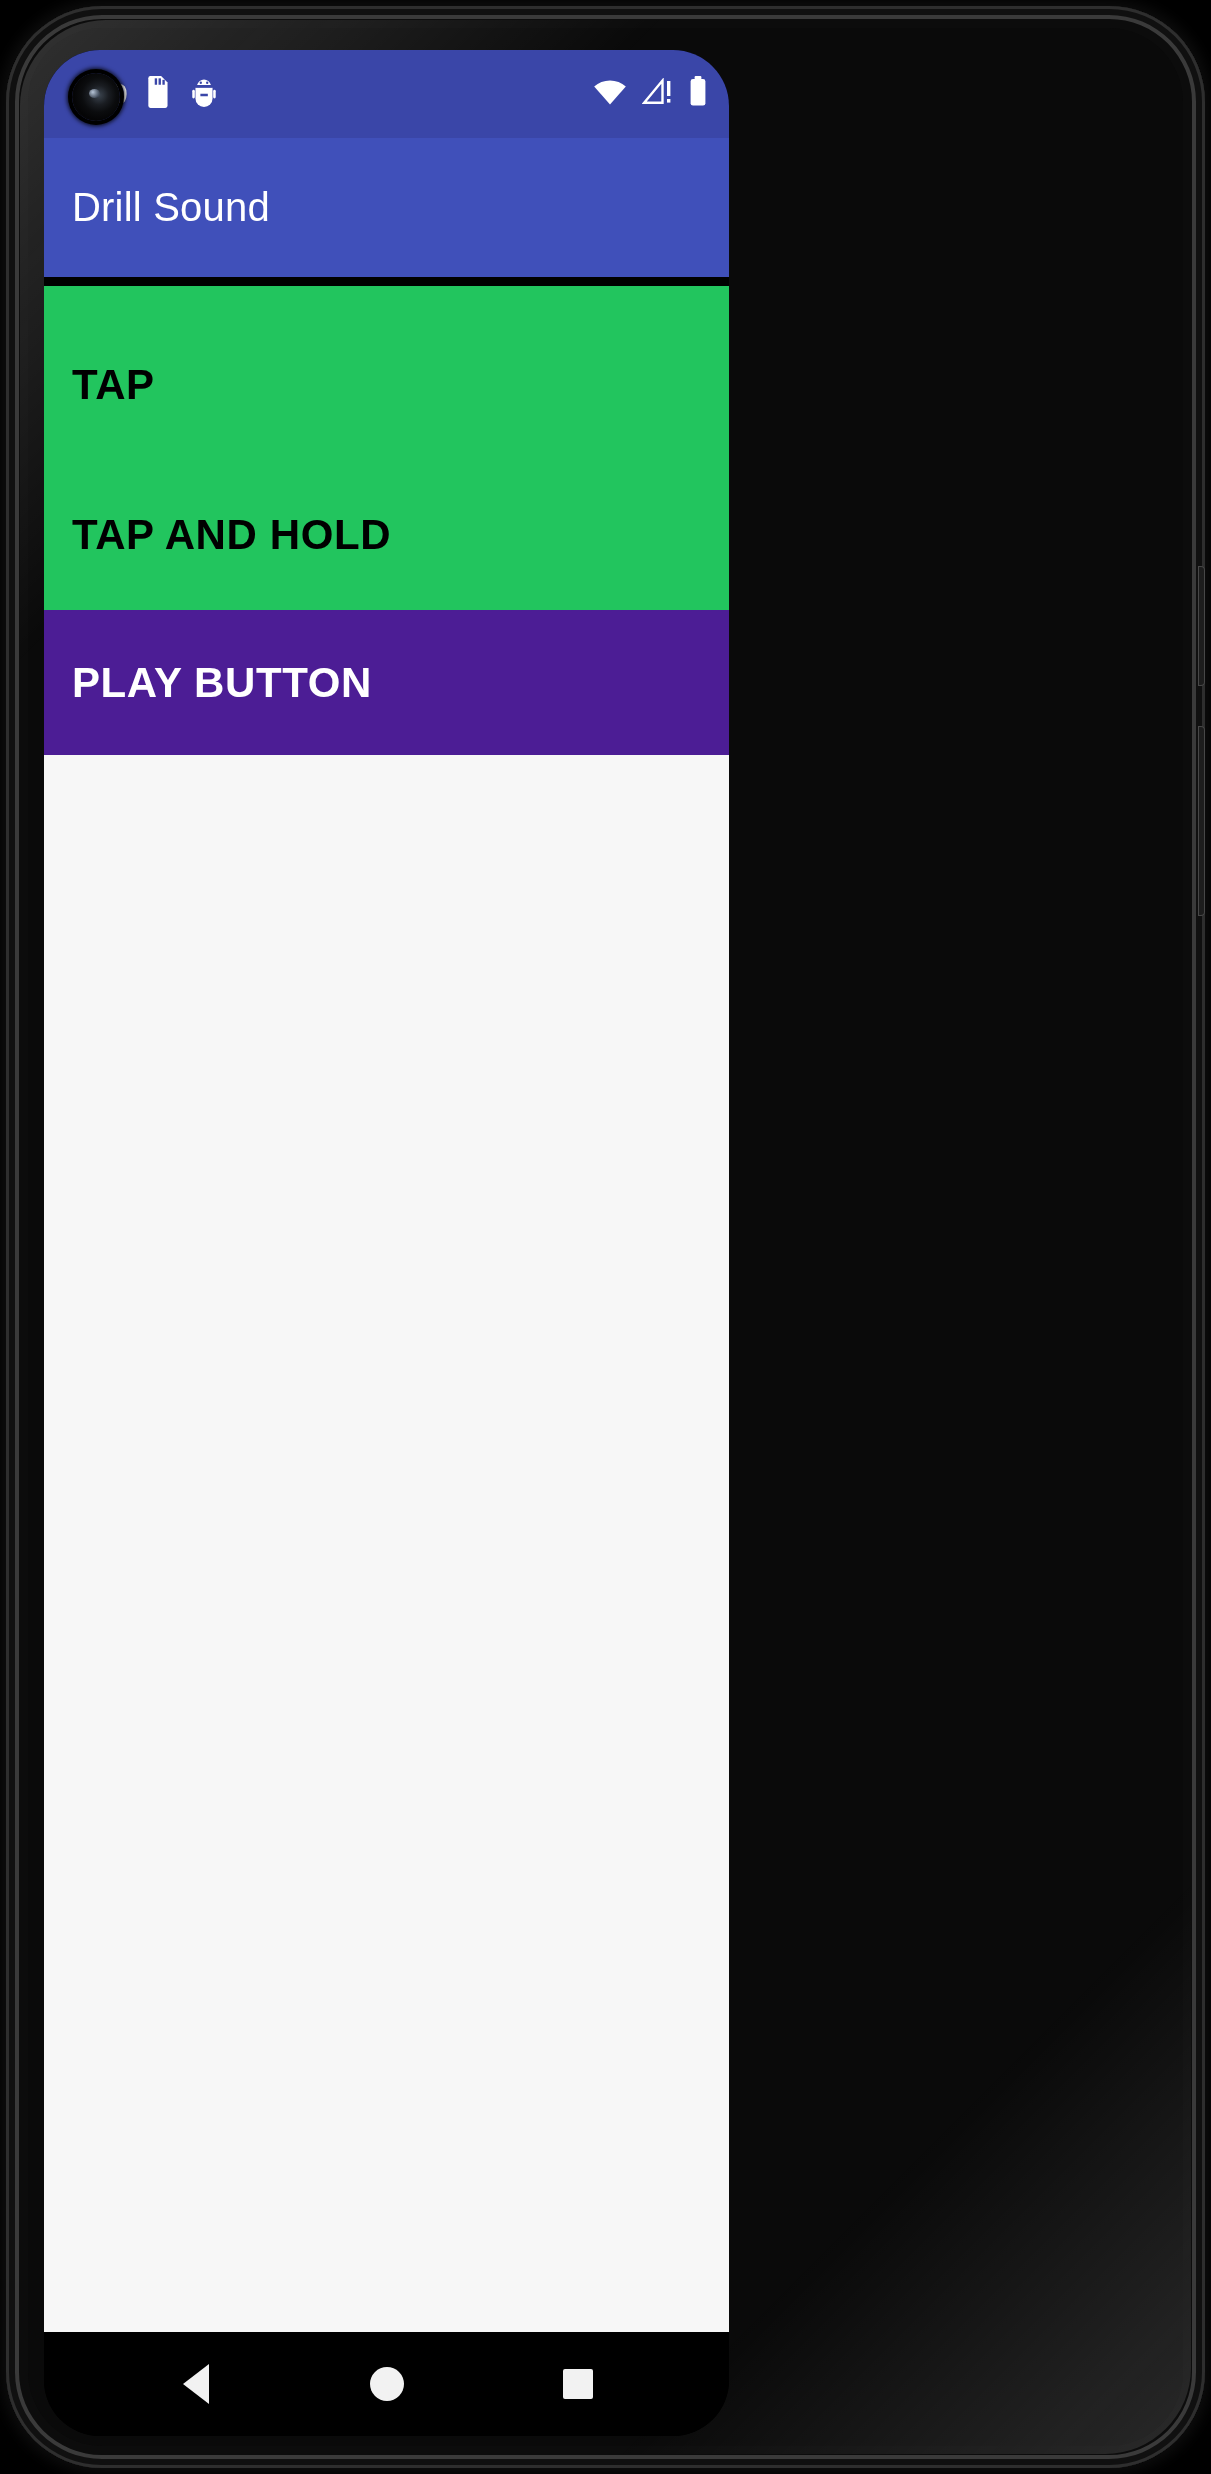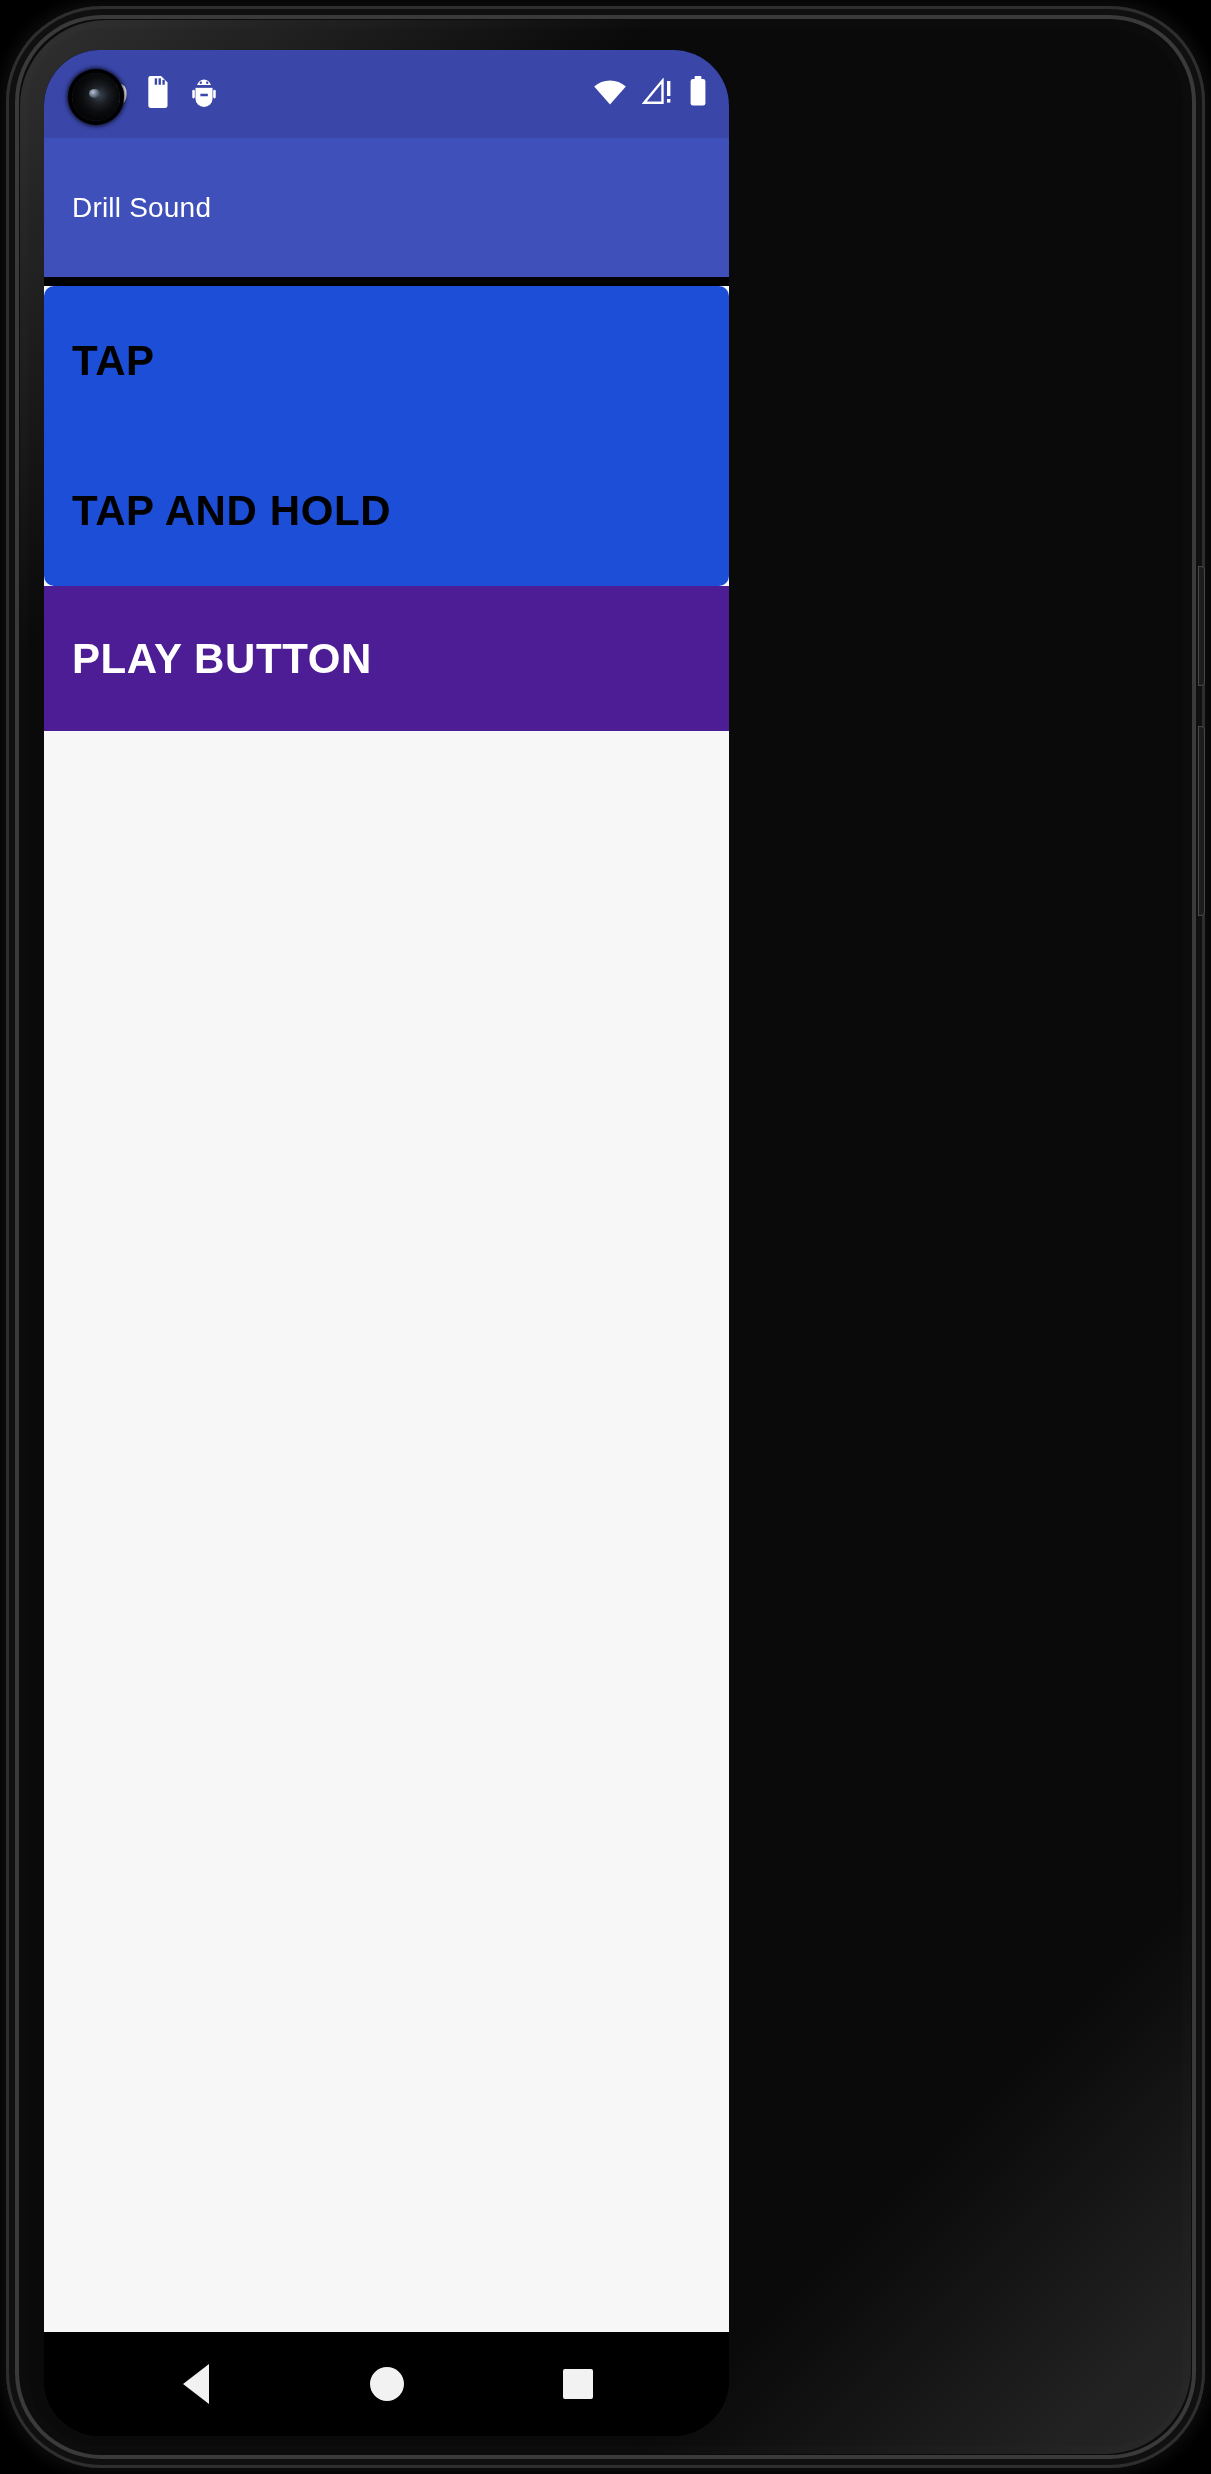--- a/index.html
+++ b/index.html
@@ -144,44 +144,44 @@
     background: #4050ba;
     display: flex;
     align-items: center;
     padding-left: 28px;
     box-sizing: border-box;
     position: relative;
     z-index: 3;
   }
   #app-bar-title {
     color: #ffffff;
-    font-size: 28px;
+    font-size: 40px;
     letter-spacing: 0.2px;
   }
   #app-bar-shadow {
     flex: 0 0 auto;
     height: 9px;
     background: linear-gradient(to bottom, rgba(0,0,0,0.22), rgba(0,0,0,0.0));
     position: relative;
     z-index: 2;
   }
 
   
   #content {
     flex: 1 1 auto;
     display: flex;
     flex-direction: column;
     background: #f7f7f7;
     min-height: 0;
   }
 
   #button-panel-light {
-    background: #1d4ed8;
-    flex: 0 0 auto;
-    border-radius: 10px;
+    background: #22c55e;
+    flex: 0 0 auto;
+    padding-top: 24px;
   }
   .flat-button {
     display: block;
     width: 100%;
     border: 0;
     background: transparent;
     text-align: left;
     padding: 0 0 0 28px;
     box-sizing: border-box;
     height: 150px;

